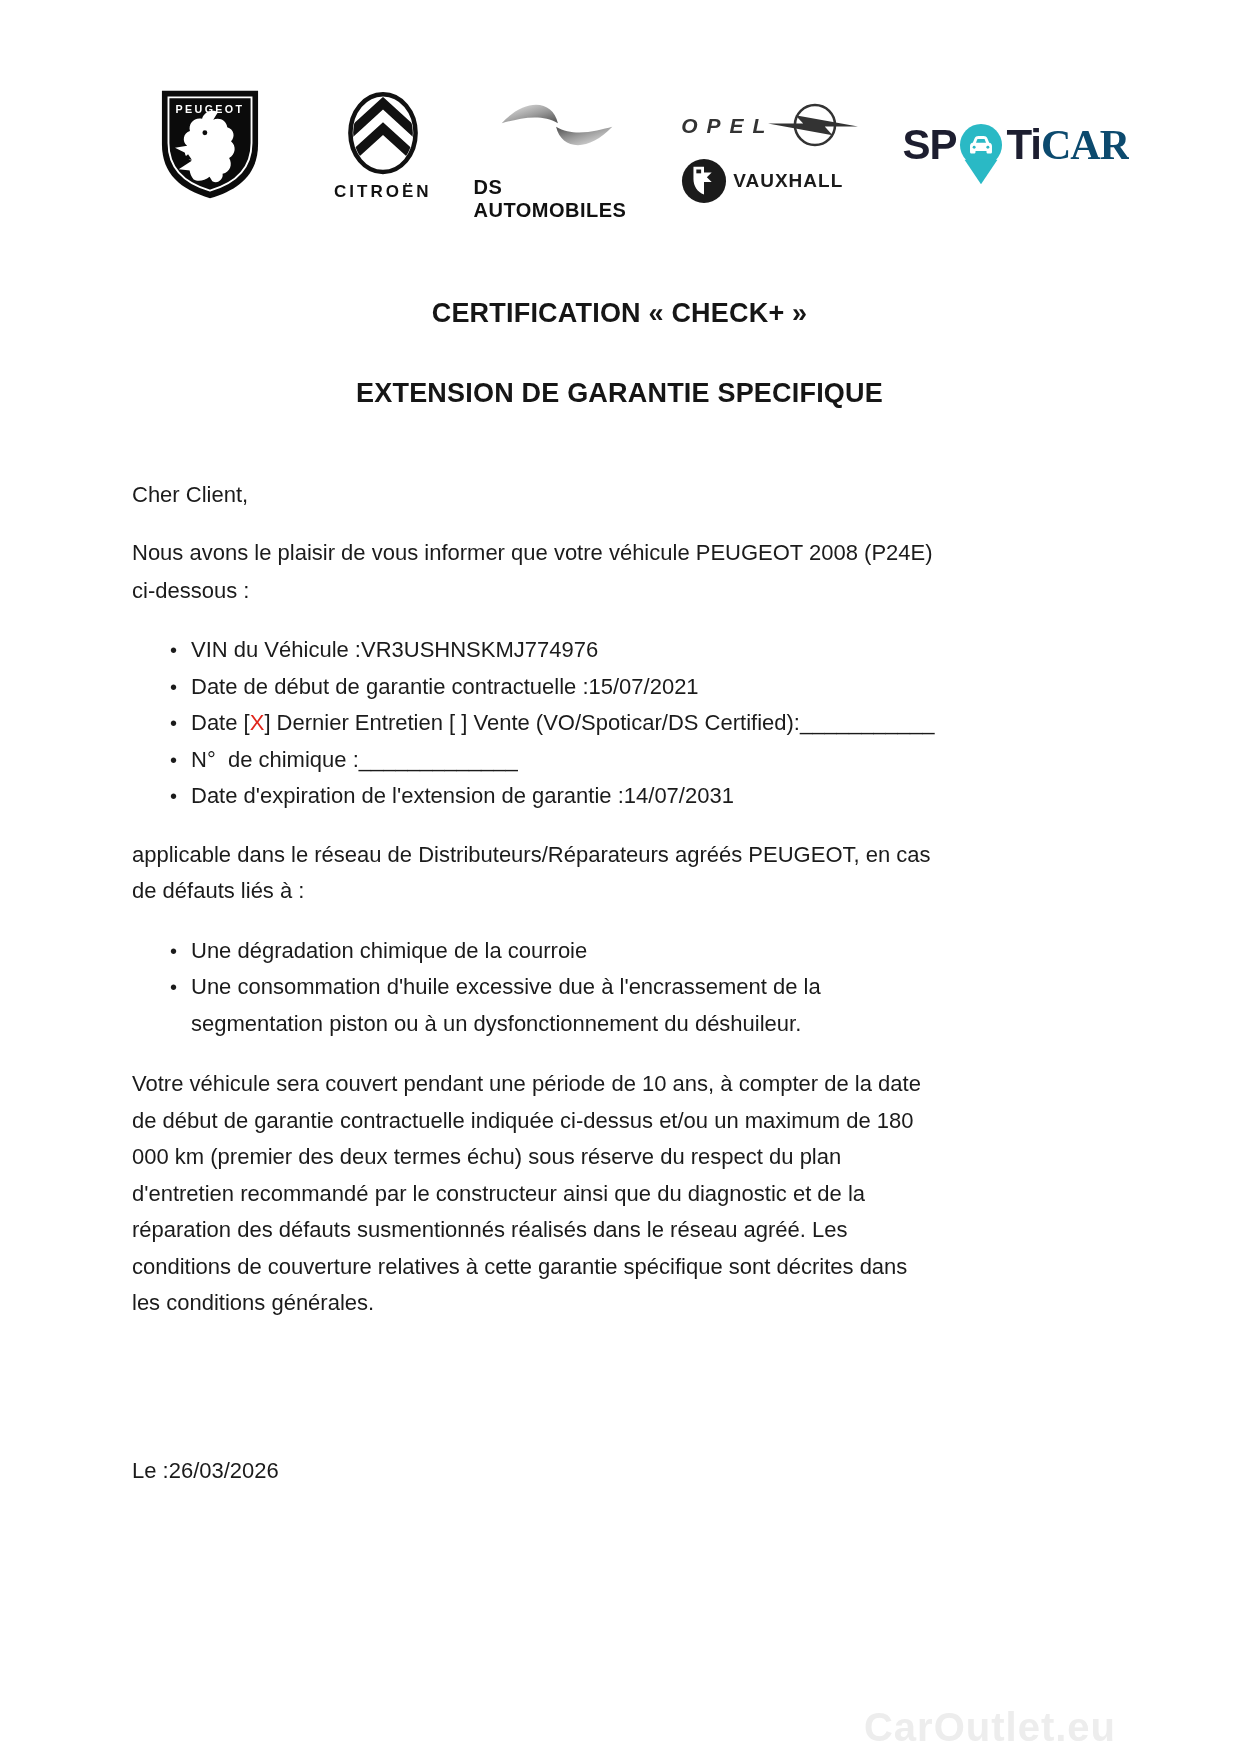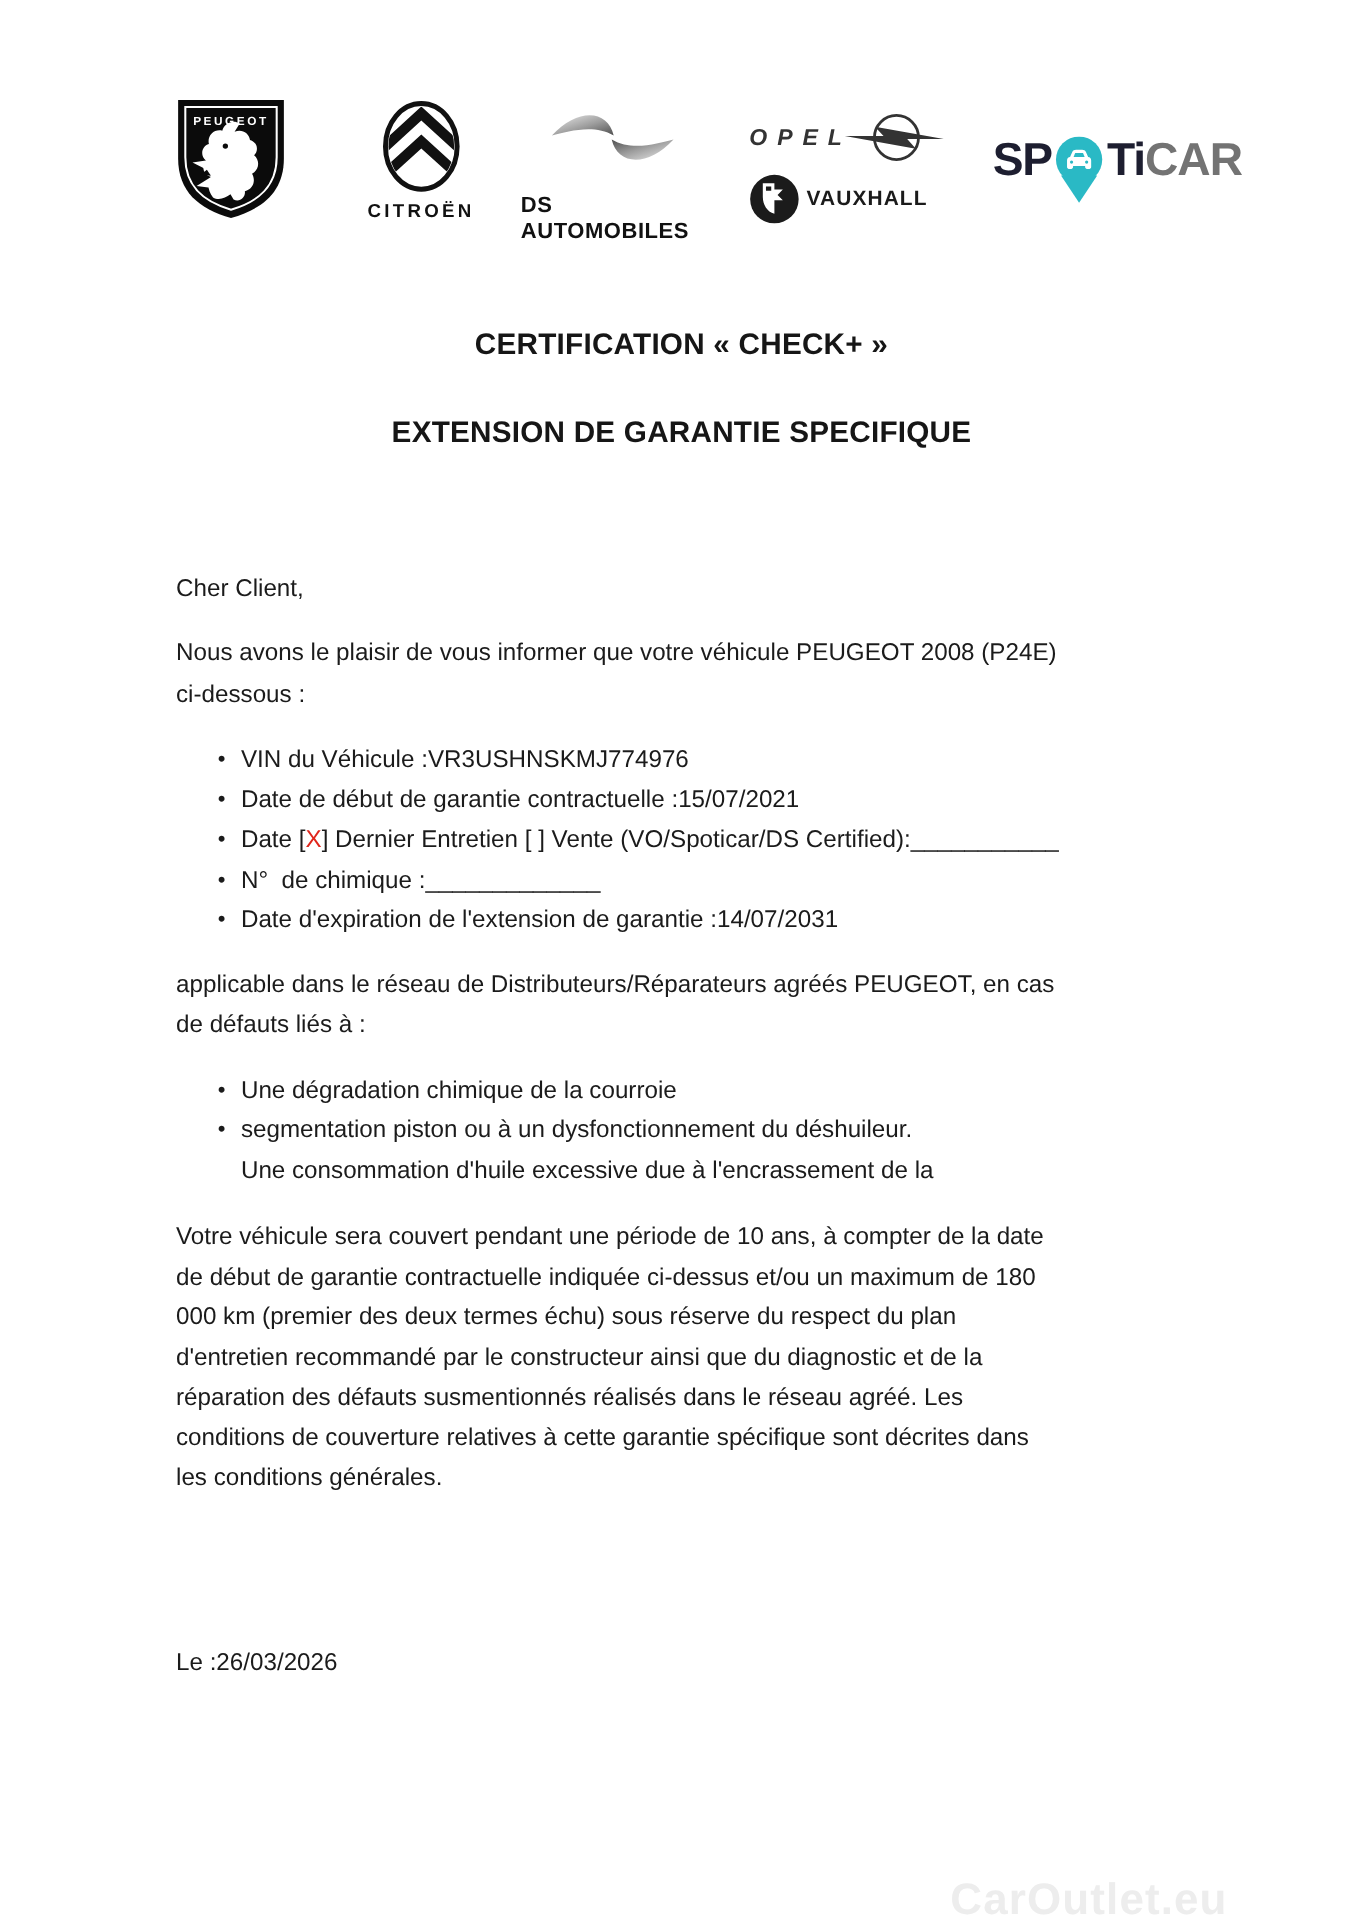--- a/index.html
+++ b/index.html
@@ -16,33 +16,33 @@
   .logo-ds{margin-left:42px;margin-top:8px;}
   .ds-label{margin-top:22px;font-size:20px;font-weight:700;letter-spacing:0.5px;color:#111;}
   .logo-opelvx{margin-left:40px;margin-top:14px;display:flex;flex-direction:column;}
   .opel-row{display:flex;align-items:center;}
   .opel-text{font-size:21px;font-weight:700;letter-spacing:9px;color:#333;margin-top:2px;font-style:italic;}
   .vx-row{display:flex;align-items:center;margin-top:10px;}
   .vx-text{font-size:19px;font-weight:800;letter-spacing:1px;color:#1b1b1b;margin-left:6px;}
   .logo-spoticar{margin-left:44px;margin-top:36px;display:flex;align-items:flex-start;font-weight:800;}
   .sc-txt{font-size:42px;line-height:42px;letter-spacing:-1px;font-weight:800;}
   .sc-dark{color:#1d1e30;}
-  .sc-teal{color:#737373;}
+  .sc-teal{color:#0c4a6e;font-family:Liberation Serif, serif;}
   .sc-pin{margin:0 1px;}
 
   
   .doc-title,.doc-subtitle{
     position:absolute;left:0;width:1239px;text-align:center;
     font-size:27px;font-weight:700;color:#161616;letter-spacing:0.2px;
   }
   .doc-title{top:298px;}
   .doc-subtitle{top:378px;}
 
   
-  .body-block{position:absolute;top:476px;left:160px;width:960px;font-size:22px;color:#1b1b1b;margin-top:40px;}
+  .body-block{position:absolute;top:476px;left:132px;width:960px;font-size:22px;color:#1b1b1b;}
   .salutation{line-height:38px;white-space:nowrap;}
   .intro{margin-top:20px;}
   .intro .line{line-height:38px;white-space:nowrap;}
   .para{margin-top:22px;}
   .para .line{line-height:36.5px;white-space:nowrap;}
   .para3{margin-top:24px;}
   ul.detail-list{list-style:none;margin:22px 0 0 0;padding:0 0 0 59px;}
   ul.defect-list{list-style:none;margin:23px 0 0 0;padding:0 0 0 59px;}
   .detail-list li,.defect-list li{position:relative;line-height:36.5px;white-space:nowrap;}
   .detail-list li::before,.defect-list li::before{
@@ -185,22 +185,22 @@
     <div class="para">
       <div class="line">applicable dans le réseau de Distributeurs/Réparateurs agréés PEUGEOT, en cas</div>
       <div class="line">de défauts liés à :</div>
     </div>
 
     <ul class="defect-list">
       <li>
         <span>Une dégradation chimique de la courroie</span>
       </li>
       <li>
+        <div class="liline">Une consommation d'huile excessive due à l'encrassement de la</div>
         <div class="liline">segmentation piston ou à un dysfonctionnement du déshuileur.</div>
-        <div class="liline">Une consommation d'huile excessive due à l'encrassement de la</div>
       </li>
     </ul>
 
     <div class="para para3">
       <div class="line">Votre véhicule sera couvert pendant une période de 10 ans, à compter de la date</div>
       <div class="line">de début de garantie contractuelle indiquée ci-dessus et/ou un maximum de 180</div>
       <div class="line">000 km (premier des deux termes échu) sous réserve du respect du plan</div>
       <div class="line">d'entretien recommandé par le constructeur ainsi que du diagnostic et de la</div>
       <div class="line">réparation des défauts susmentionnés réalisés dans le réseau agréé. Les</div>
       <div class="line">conditions de couverture relatives à cette garantie spécifique sont décrites dans</div>

